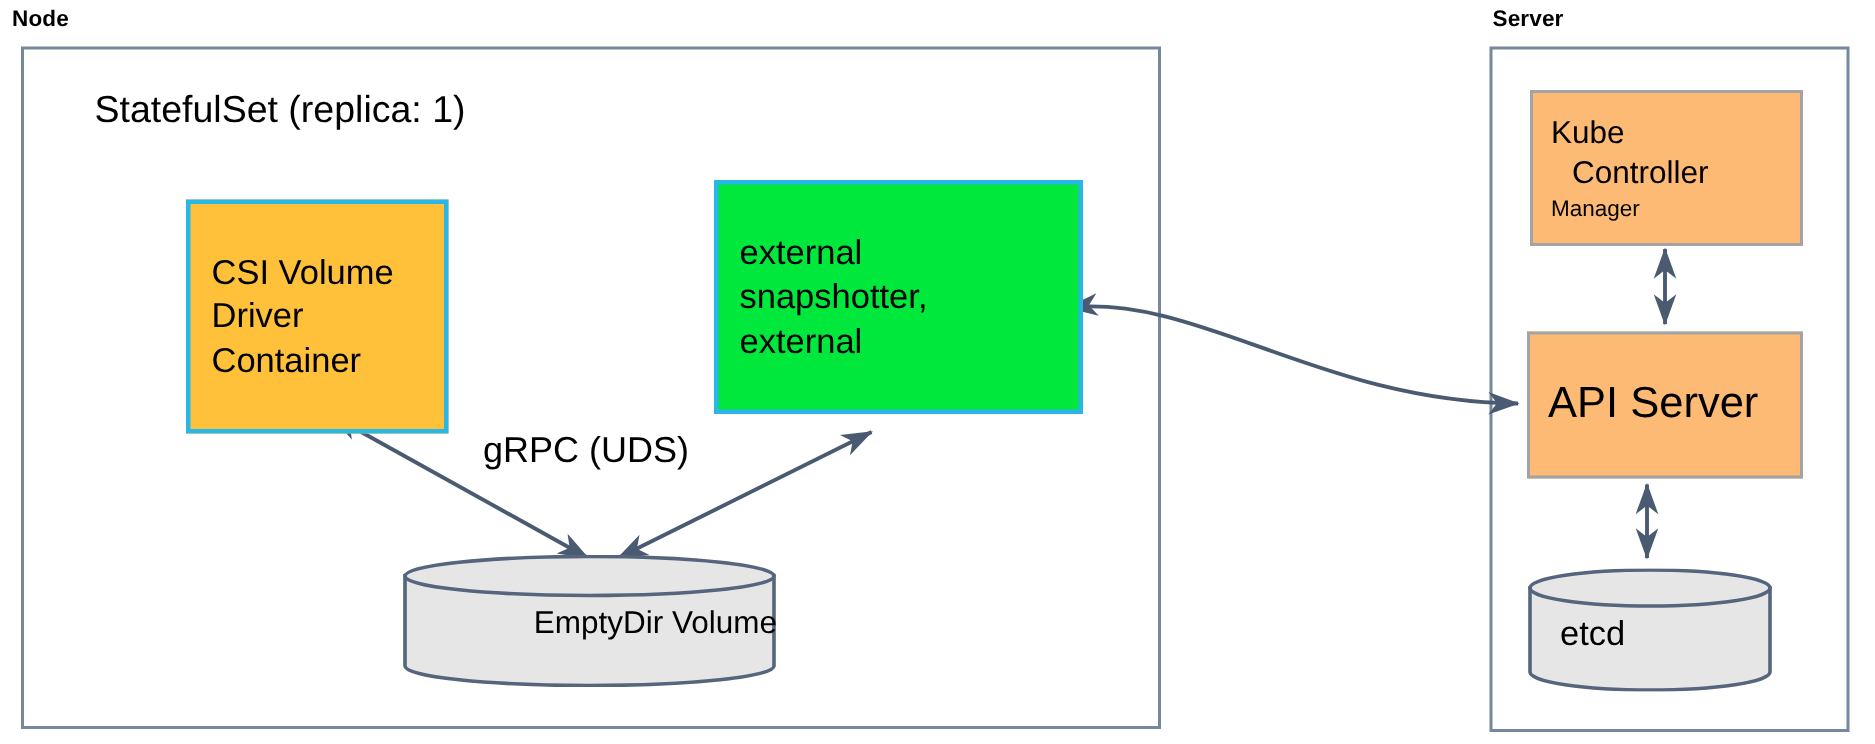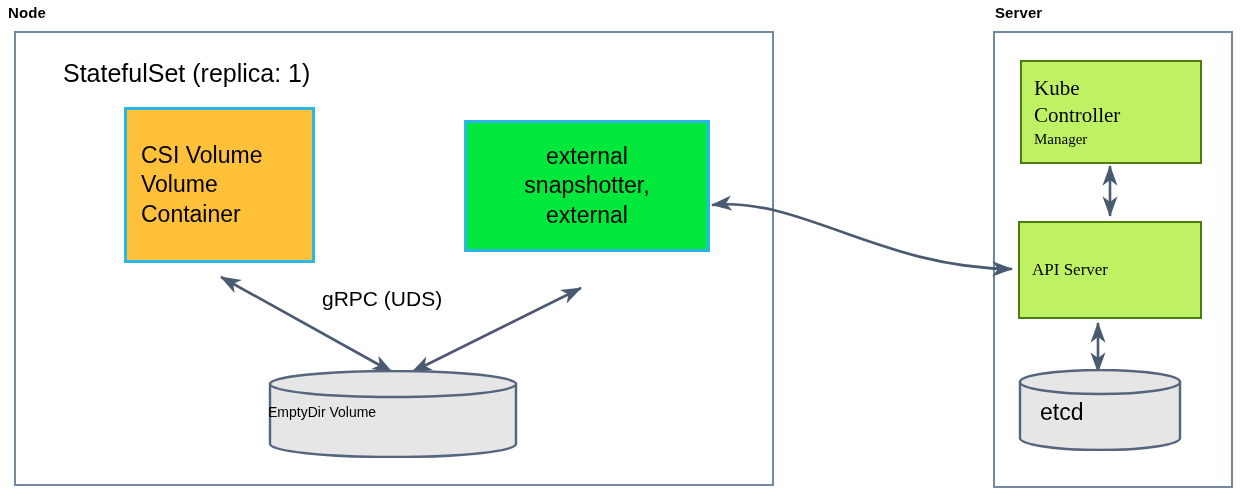--- a/index.html
+++ b/index.html
@@ -51,38 +51,37 @@
   }
   .box-csi {
     border: 3px solid #2bb6e8;
     background: #ffc03a;
   }
   .box-green {
     border: 3px solid #2bb6e8;
     background: #00e83c;
   }
   .box-gray {
-    border: 2px solid #4d7c0f;
-    background: #bef264;
-    font-family: Liberation Serif, serif;
+    border: 2px solid #a3a3a3;
+    background: #fdba74;
   }
   .cyl {
     position: absolute;
   }
   .cyl-label {
     position: absolute;
     width: 100%;
-    text-align: left;
-    font-size: 14px;
+    text-align: right;
+    font-size: 21px;
     color: #000000;
     white-space: nowrap;
   }
   .edge-label {
     position: absolute;
-    font-size: 21px;
+    font-size: 24px;
     color: #000000;
     white-space: nowrap;
   }
   svg.arrows {
     position: absolute;
     left: 0;
     top: 0;
     width: 1250px;
     height: 496px;
     overflow: visible;
@@ -123,53 +122,53 @@
       API server (S-curve) --&gt;
     <path d="M712,205 C 800,196 880,268 1012,269" fill="none" stroke="#4a5a70" stroke-width="2.6" marker-start="url(#atail)" marker-end="url(#ahead)"></path>
 
       API server --&gt;
     <line x1="1110" y1="166" x2="1110" y2="216" stroke="#4a5a70" stroke-width="2.6" marker-start="url(#atail)" marker-end="url(#ahead)"></line>
 
       etcd --&gt;
     <line x1="1098" y1="323" x2="1098" y2="372" stroke="#4a5a70" stroke-width="2.6" marker-start="url(#atail)" marker-end="url(#ahead)"></line>
   </svg>
 
-  <div class="node-box box-csi" style="left:124px; top:107px; width:191px; height:156px;">
+  <div class="node-box box-csi" style="left:124px; top:133px; width:175px; height:156px;">
     <div class="line">CSI Volume</div>
-    <div class="line">Volume</div>
+    <div class="line">Driver</div>
     <div class="line">Container</div>
   </div>
 
-  <div class="node-box box-green" style="left:464px; top:120px; width:246px; height:132px;text-align:center;">
+  <div class="node-box box-green" style="left:476px; top:120px; width:246px; height:156px;">
     <div class="line">external</div>
     <div class="line">snapshotter,</div>
     <div class="line">external</div>
   </div>
 
   <div class="edge-label" style="left:322px; top:287px;">gRPC (UDS)</div>
 
   <div class="cyl" style="left:268px; top:370px; width:250px; height:88px;">
     <svg width="250" height="88" viewBox="0 0 250 88" xmlns="http://www.w3.org/2000/svg">
       <path d="M2,14 L2,74 A123,13 0 0 0 248,74 L248,14 Z" fill="#e6e6e6" stroke="#55657d" stroke-width="2.4"></path>
       <ellipse cx="125" cy="14" rx="123" ry="13" fill="#e6e6e6" stroke="#55657d" stroke-width="2.4"></ellipse>
     </svg>
     <div class="cyl-label" style="top:34px;">EmptyDir Volume</div>
   </div>
 
   <div class="node-box box-gray" style="left:1020px; top:60px; width:182px; height:104px; padding:4px 12px;">
     <div class="line" style="font-size:21px; line-height:1.30;">Kube</div>
-    <div class="line" style="font-size:21px; line-height:1.30;">Controller</div>
+    <div class="line" style="font-size:21px; line-height:1.30;margin-left:14px;">Controller</div>
     <div class="line" style="font-size:15px; line-height:1.30;">Manager</div>
   </div>
 
   <div class="node-box box-gray" style="left:1018px; top:221px; width:184px; height:98px; padding:0 12px;">
-    <div class="line" style="font-size:17px;">API Server</div>
+    <div class="line" style="font-size:29px;">API Server</div>
   </div>
 
-  <div class="cyl" style="left:1018px; top:369px; width:165px; height:82px;">
+  <div class="cyl" style="left:1018px; top:379px; width:165px; height:82px;">
     <svg width="164" height="82" viewBox="0 0 164 82" xmlns="http://www.w3.org/2000/svg">
       <path d="M2,13 L2,69 A80,12 0 0 0 162,69 L162,13 Z" fill="#e6e6e6" stroke="#55657d" stroke-width="2.4"></path>
       <ellipse cx="82" cy="13" rx="80" ry="12" fill="#e6e6e6" stroke="#55657d" stroke-width="2.4"></ellipse>
     </svg>
     <div class="cyl-label" style="top:30px; text-align:left; padding-left:22px; box-sizing:border-box; font-size:23px;">etcd</div>
   </div>
 
 </div>
 
 </body></html>

